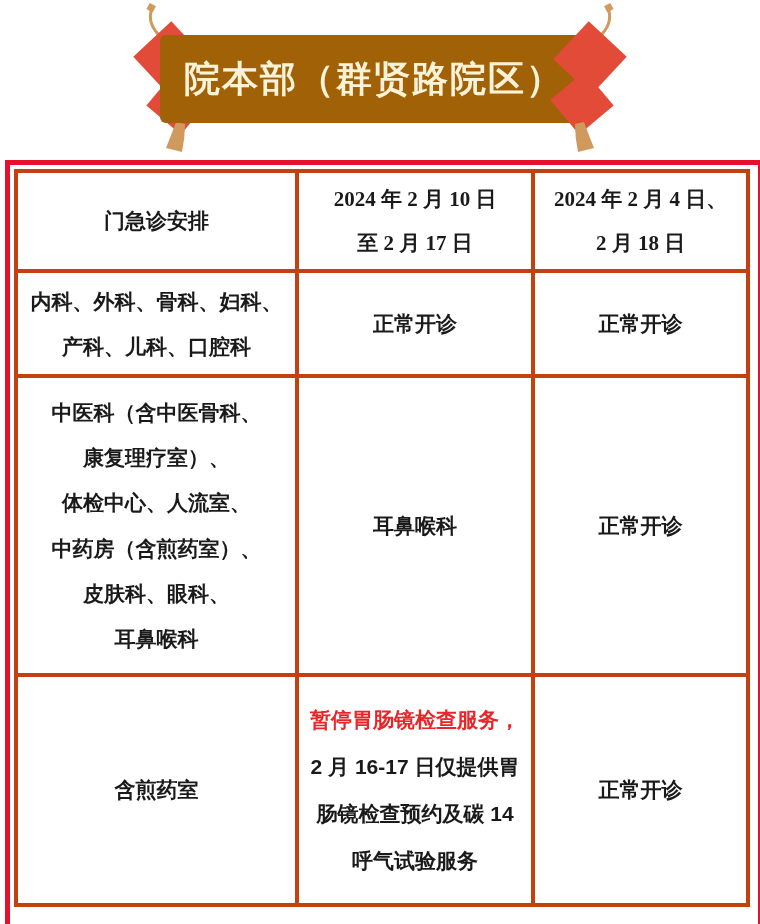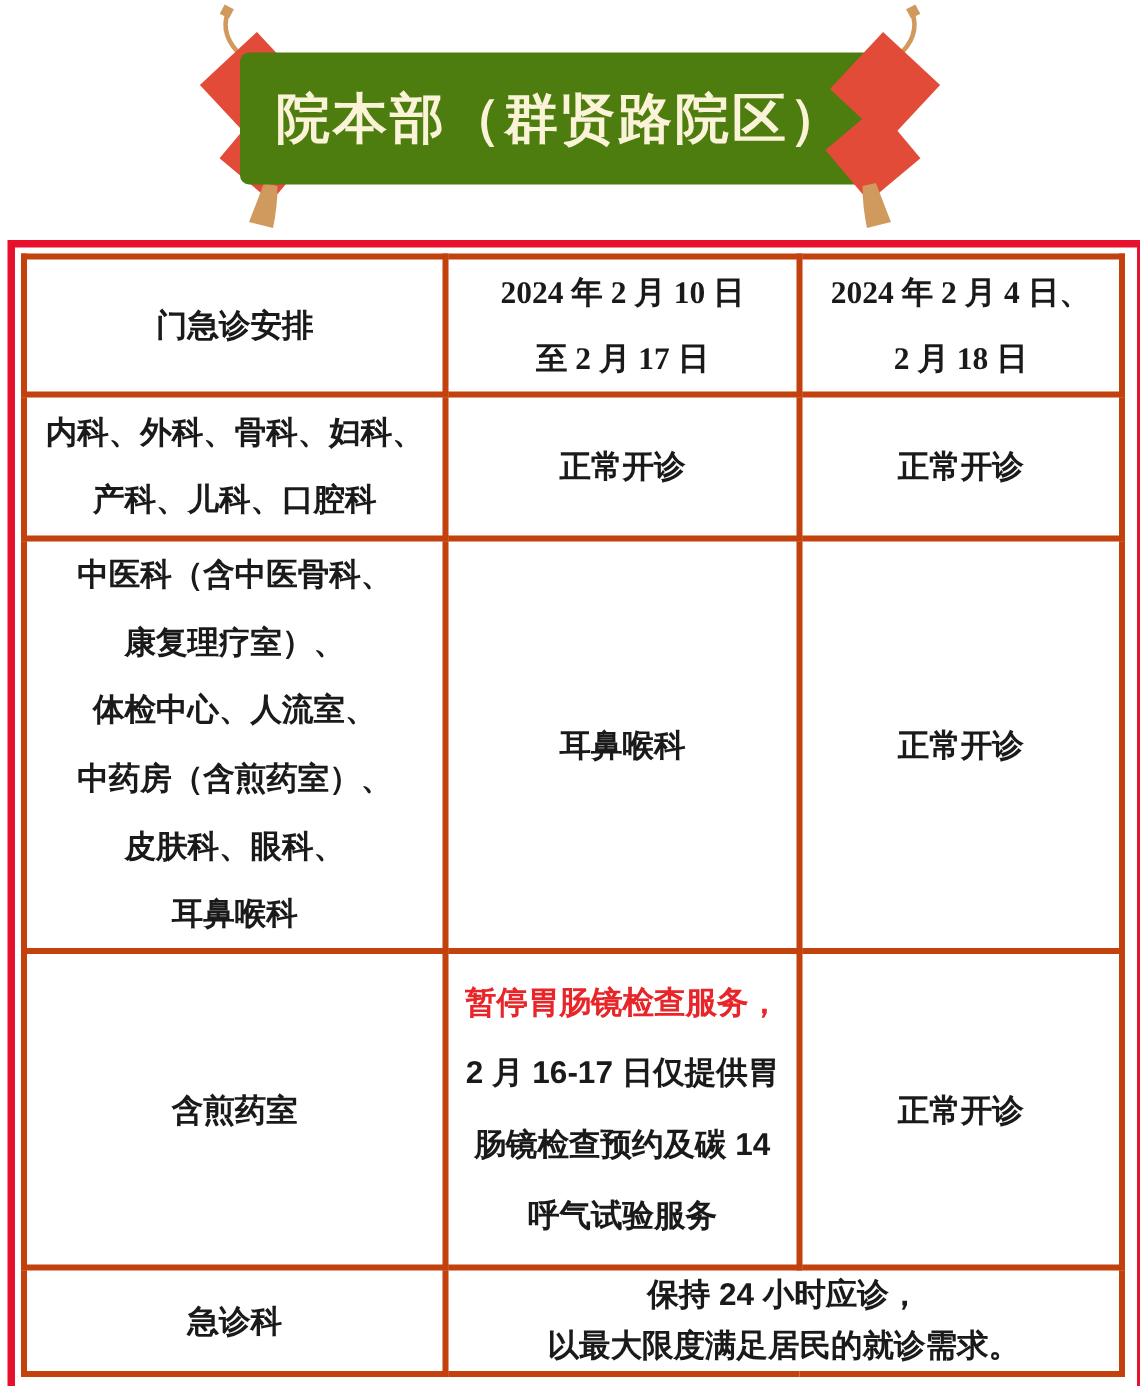--- a/index.html
+++ b/index.html
@@ -2,21 +2,21 @@
 <html><head>
 <meta charset="utf-8">
 <style>
   html,body{margin:0;padding:0;background:#ffffff;}
   body{width:760px;height:924px;position:relative;overflow:hidden;
        font-family:"Liberation Sans","DejaVu Sans",sans-serif;}
 
   
   .banner-wrap{position:absolute;left:0;top:0;width:760px;height:160px;}
   .banner{position:absolute;left:160px;top:35px;width:428px;height:88px;
-          background:#4d7c0f;border-radius:6px;
+          background:#a16207;border-radius:6px;
           display:flex;align-items:center;justify-content:center;}
   .banner-title{color:#fbf3d8;font-size:36px;font-weight:700;letter-spacing:2px;
                 font-family:"Liberation Sans","DejaVu Sans",sans-serif;}
   .ornament{position:absolute;width:100px;height:152px;top:2px;}
   .ornament.left{left:130px;}
   .ornament.right{left:530px;transform:scaleX(-1);}
 
   
   .table-outer{position:absolute;left:5px;top:160px;width:740px;height:751px;
                border:5px solid #e8112d;background:#ffffff;padding:4px;}
@@ -124,24 +124,15 @@
         <div class="red-text">暂停胃肠镜检查服务，</div>
         <div>2 月 16-17 日仅提供胃</div>
         <div>肠镜检查预约及碳 14</div>
         <div>呼气试验服务</div>
       </td>
       <td class="sans-cell status">
         <span>正常开诊</span>
       </td>
     </tr>
 
-    <tr class="row-er">
-      <td class="sans-cell">
-        <div>急诊科</div>
-      </td>
-      <td class="sans-cell er-detail" colspan="2">
-        <div>保持 24 小时应诊，</div>
-        <div>以最大限度满足居民的就诊需求。</div>
-      </td>
-    </tr>
   </tbody>
     </table>
 </div>
 
 </body></html>

